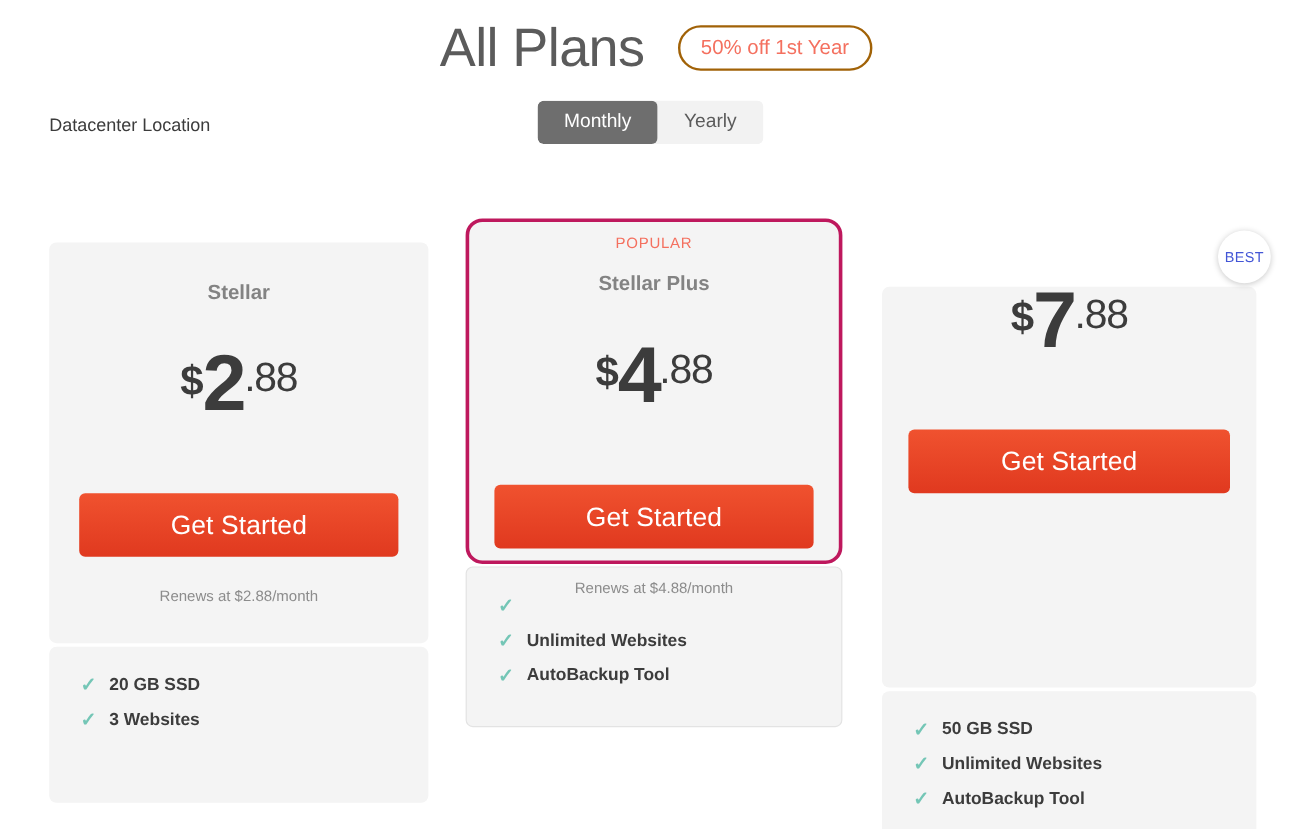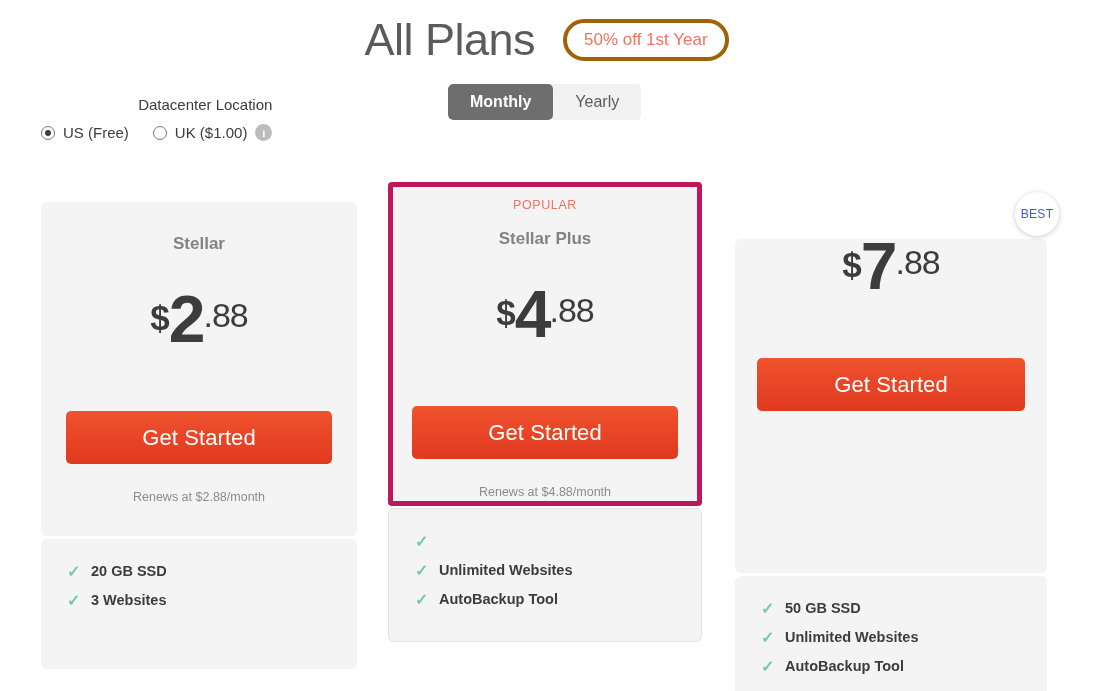--- a/index.html
+++ b/index.html
@@ -20,21 +20,21 @@
     gap: 28px;
   }
   .page-title {
     font-size: 45px;
     font-weight: 400;
     color: #5b5b5b;
     letter-spacing: -0.5px;
     line-height: 56px;
   }
   .discount-badge {
-    border: 4px solid #a16207;
+    border: 2px solid #a16207;
     color: #f4705f;
     border-radius: 22px;
     font-size: 17px;
     padding: 7px 17px 8px 17px;
     line-height: 19px;
     white-space: nowrap;
   }
 
   
   .datacenter {
@@ -103,21 +103,21 @@
     background: #f2f2f2;
     color: #5b5b5b;
     border: none;
     cursor: pointer;
     font-family: "Liberation Sans", sans-serif;
   }
   .cycle-btn.active {
     background: #6e6e6e;
     color: #ffffff;
     border-radius: 5px;
-    font-weight: bold;
+    font-weight: normal;
   }
 
   
   .cards { position: absolute; top: 0; left: 0; width: 1093px; height: 691px; }
 
   .card {
     position: absolute;
     width: 316px;
   }
   .card-top {
@@ -132,23 +132,23 @@
   }
 
   
   #card-1 { left: 41px; top: 202px; }
   #card-1 .card-top { height: 334px; border-radius: 6px; }
   #card-1 .card-feat { height: 130px; margin-top: 3px; border-radius: 6px; }
 
   
   #card-2 { left: 388px; top: 182px; width: 314px; }
   #card-2 .card-top {
-    height: 324px;
-    border: 5px solid #be185d;
-    border-radius: 4px;
+    height: 288px;
+    border: 3px solid #be185d;
+    border-radius: 14px;
     background: #f4f4f4;
   }
   #card-2 .card-feat {
     height: 134px;
     margin-top: 2px;
     border: 1px solid #e3e3e3;
     border-radius: 6px;
     background: #f4f4f4;
   }
 
@@ -275,31 +275,20 @@
 
 <div class="page">
 
   <div class="title-row">
     <div class="page-title">All Plans</div>
     <div class="discount-badge">50% off 1st Year</div>
   </div>
 
   <div class="datacenter">
     <div class="dc-label">Datacenter Location</div>
-    <div class="dc-options">
-      <label class="radio-opt">
-        <span class="radio checked"></span>
-        <span>US (Free)</span>
-      </label>
-      <label class="radio-opt">
-        <span class="radio"></span>
-        <span>UK ($1.00)</span>
-      </label>
-      <span class="info-icon">i</span>
-    </div>
   </div>
 
   <div class="cycle-toggle">
     <button class="cycle-btn active">Monthly</button>
     <button class="cycle-btn">Yearly</button>
   </div>
 
   <div class="cards">
 
     <div class="card" id="card-1">

